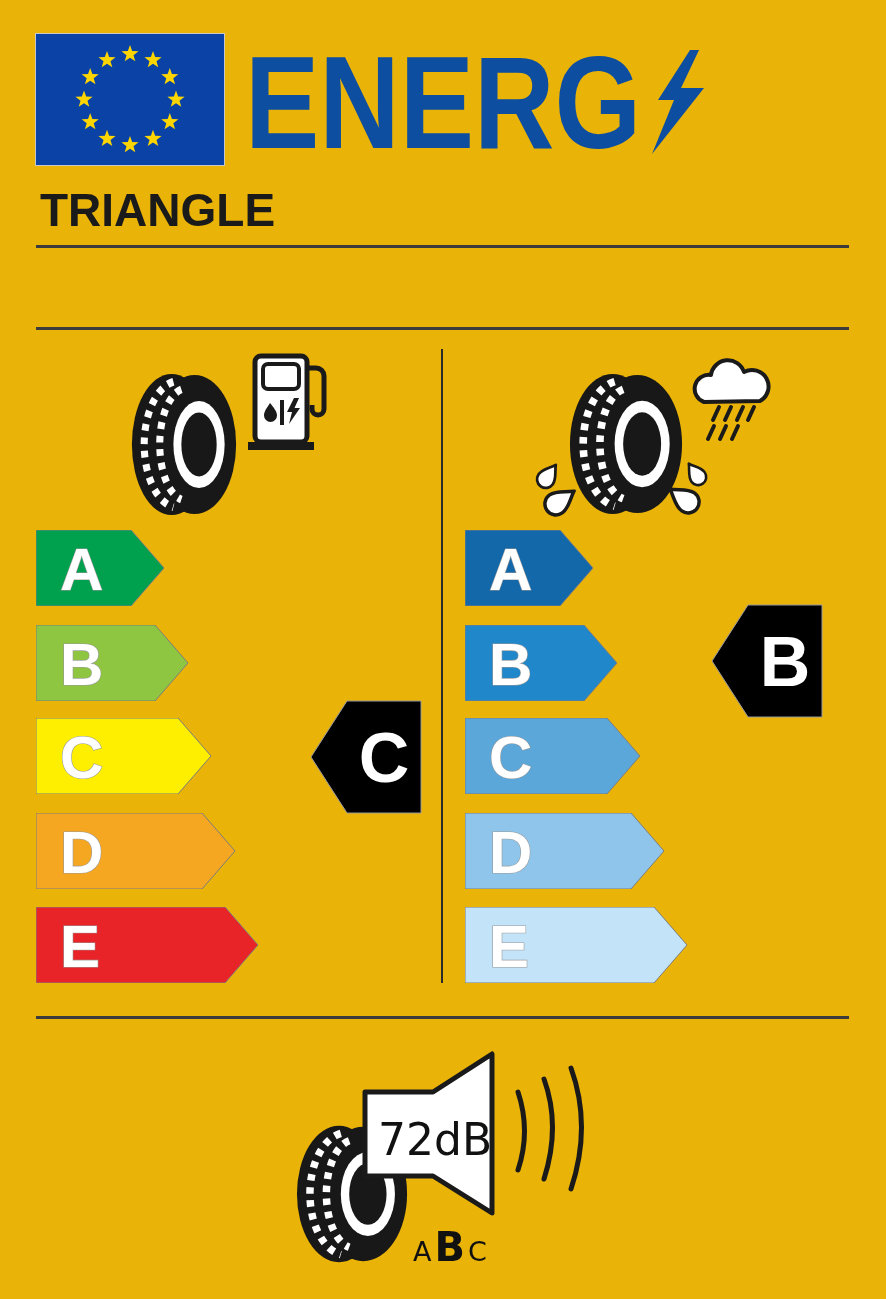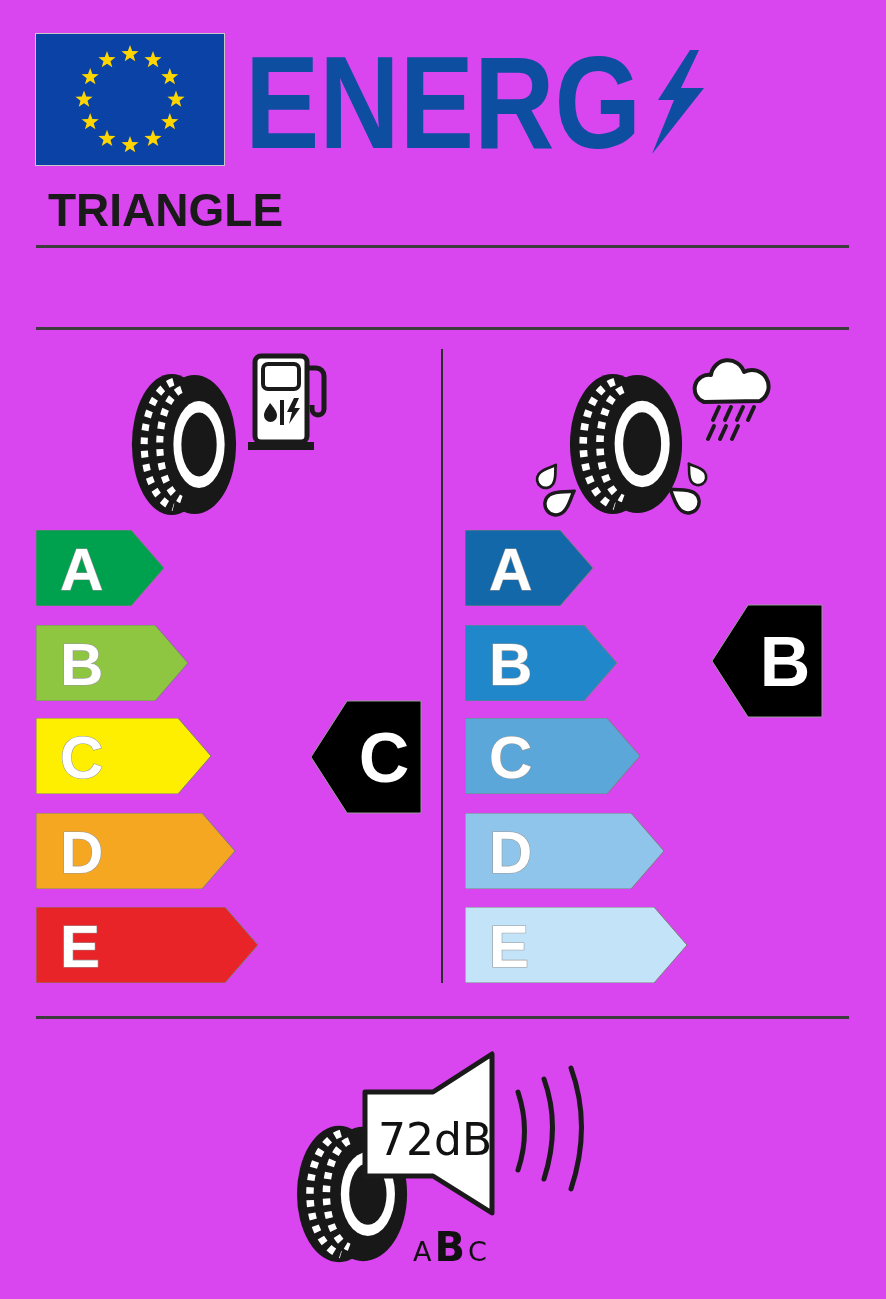--- a/index.html
+++ b/index.html
@@ -1,21 +1,21 @@
 <!DOCTYPE html>
 <html><head>
 <meta charset="utf-8">
 <style>
   html,body{margin:0;padding:0;background:#fff;}
-  .label{position:relative;width:886px;height:1299px;background:#d946ef;overflow:hidden;
+  .label{position:relative;width:886px;height:1299px;background:#eab308;overflow:hidden;
          font-family:"Liberation Sans",sans-serif;color:#1a1a1a;}
   .abs{position:absolute;}
   .hline{position:absolute;left:36px;width:813px;height:3px;background:#3c3c3c;}
   .vline{position:absolute;width:2px;background:#2b2b2b;}
-  .brand{position:absolute;left:48px;top:187px;font-size:46px;font-weight:bold;
+  .brand{position:absolute;left:40px;top:187px;font-size:46px;font-weight:bold;
          letter-spacing:0px;line-height:1;}
   .cls-letter{fill:#fff;stroke:#9a9a9a;stroke-width:1.2px;paint-order:stroke;
         font-family:"Liberation Sans",sans-serif;font-weight:bold;font-size:60px;}
   .ind-letter{fill:#fff;font-family:"Liberation Sans",sans-serif;font-weight:bold;
         font-size:70px;text-anchor:middle;}
   .db-text{font-family:"DejaVu Sans",sans-serif;font-size:44px;fill:#111;}
   .abc{position:absolute;left:413px;top:1224px;display:flex;align-items:baseline;gap:3px;
        font-family:"DejaVu Sans",sans-serif;color:#111;}
   .n-side{font-size:27px;}
   .n-mid{font-size:40px;font-weight:bold;}

